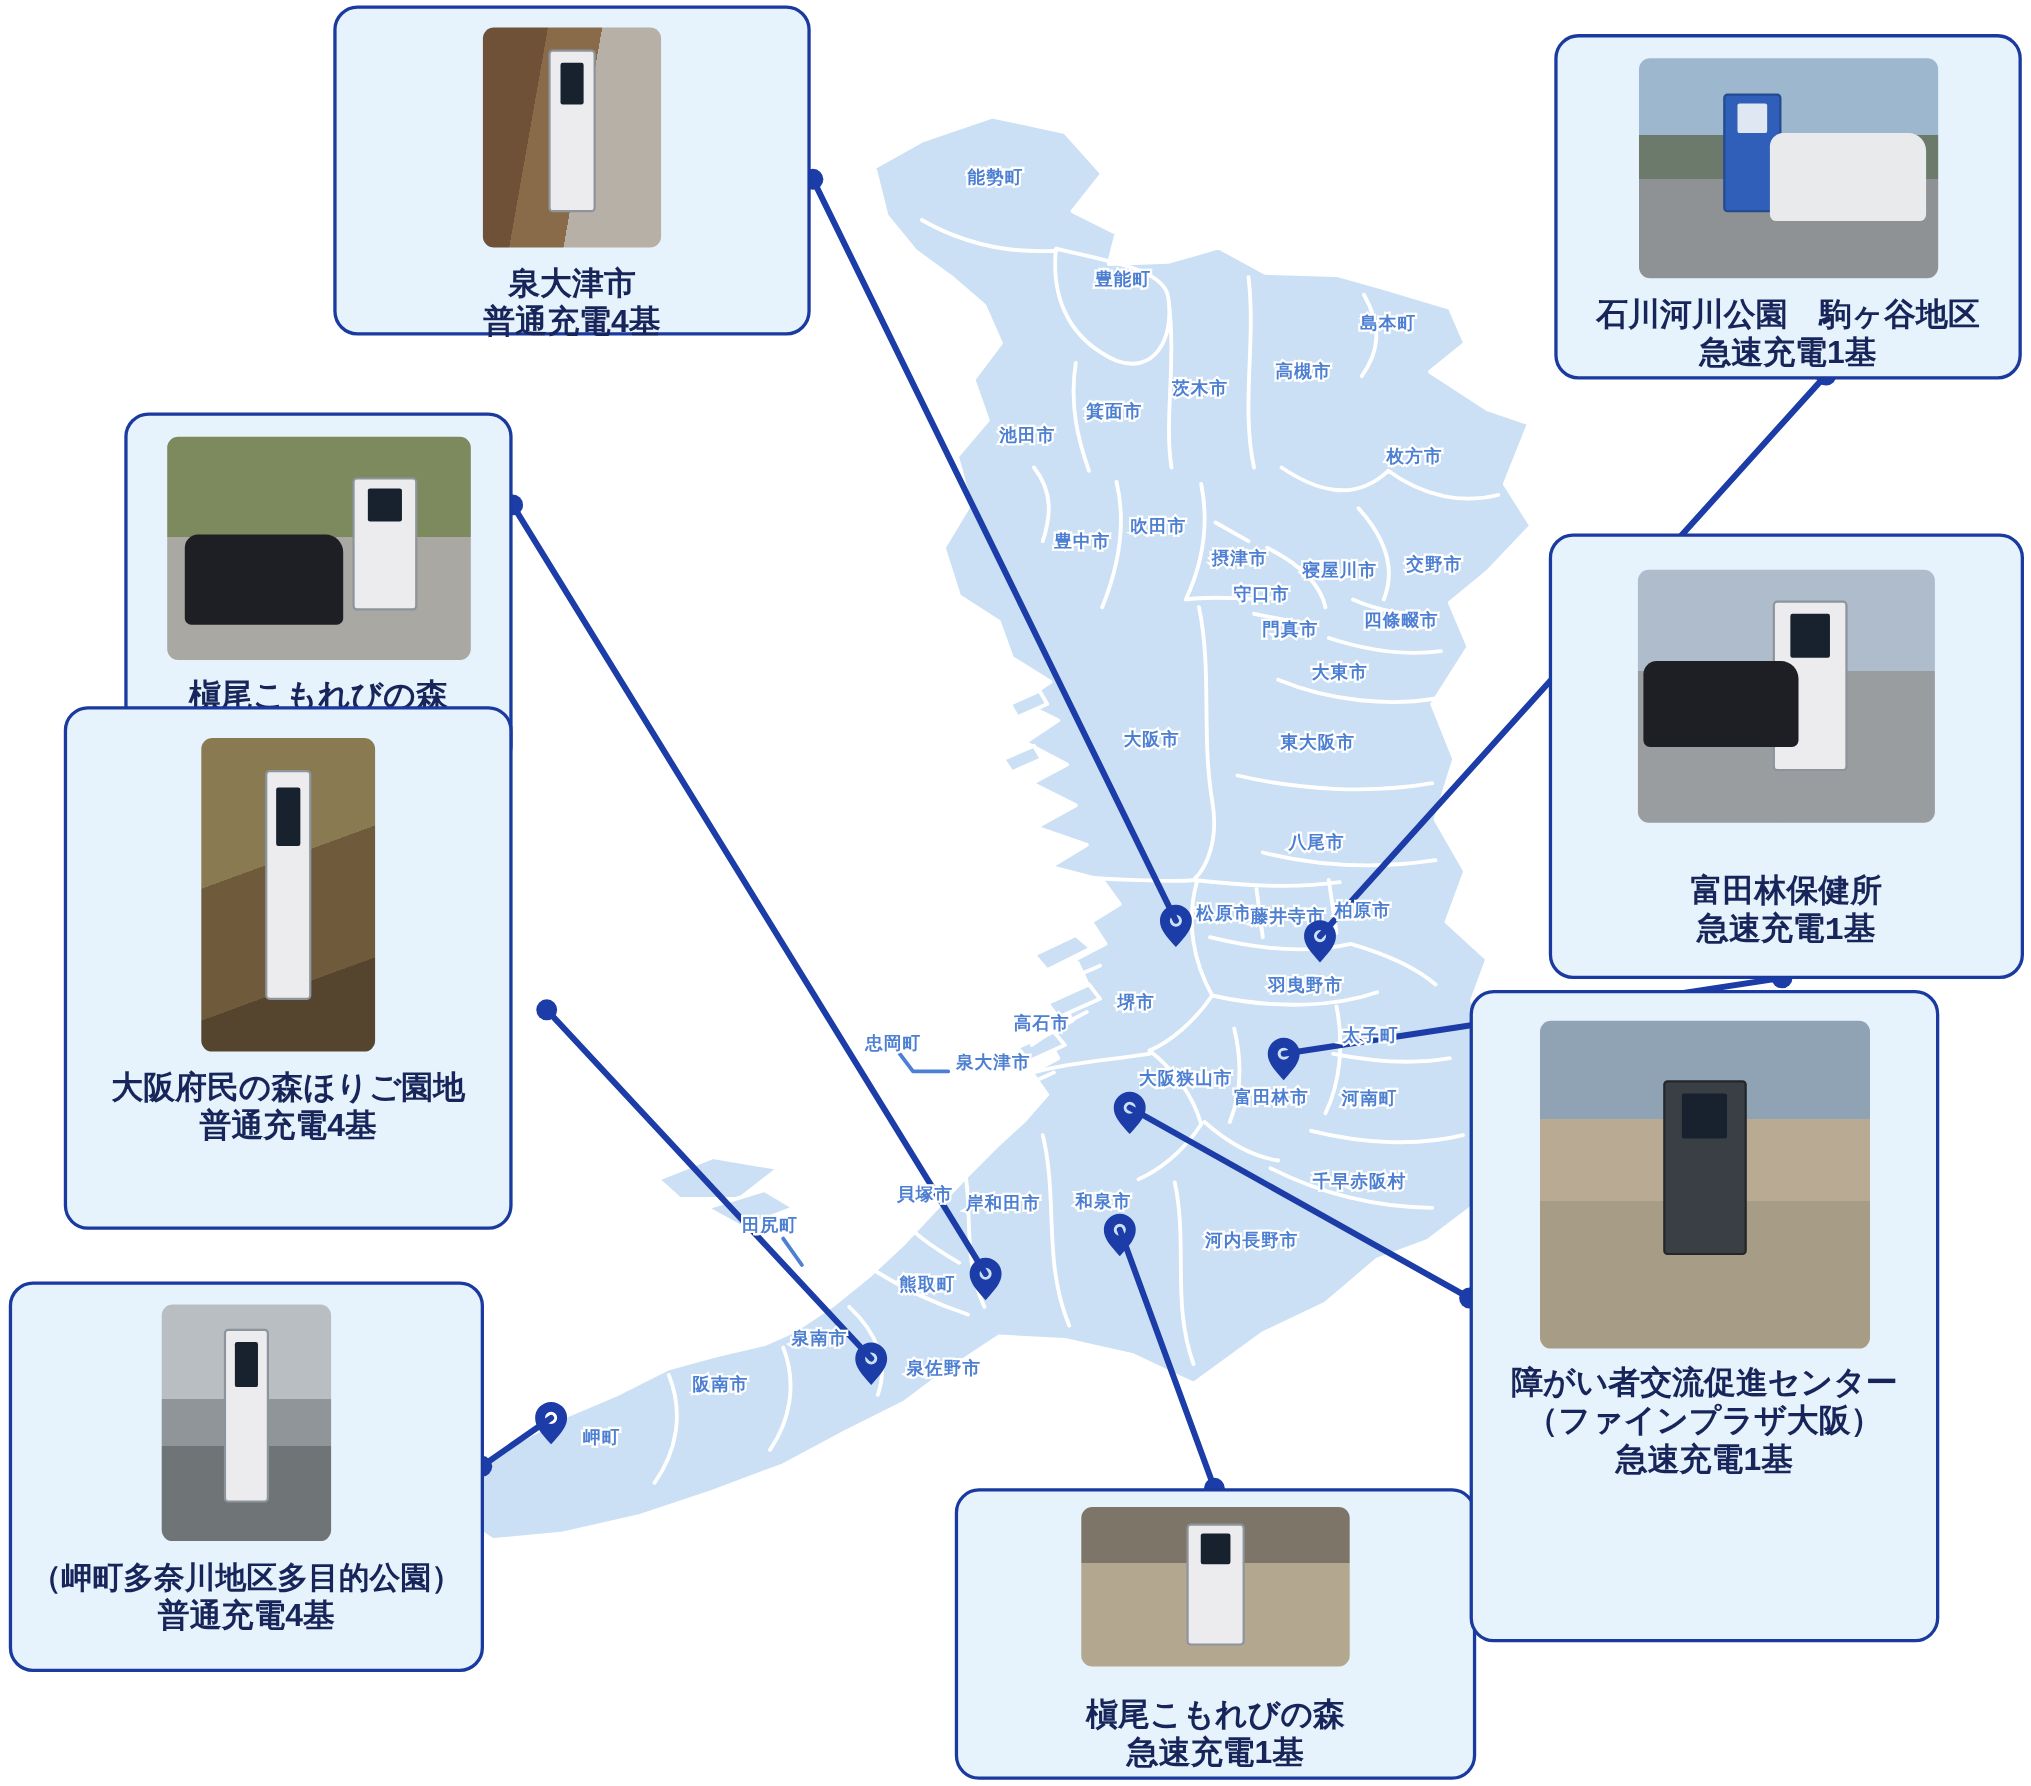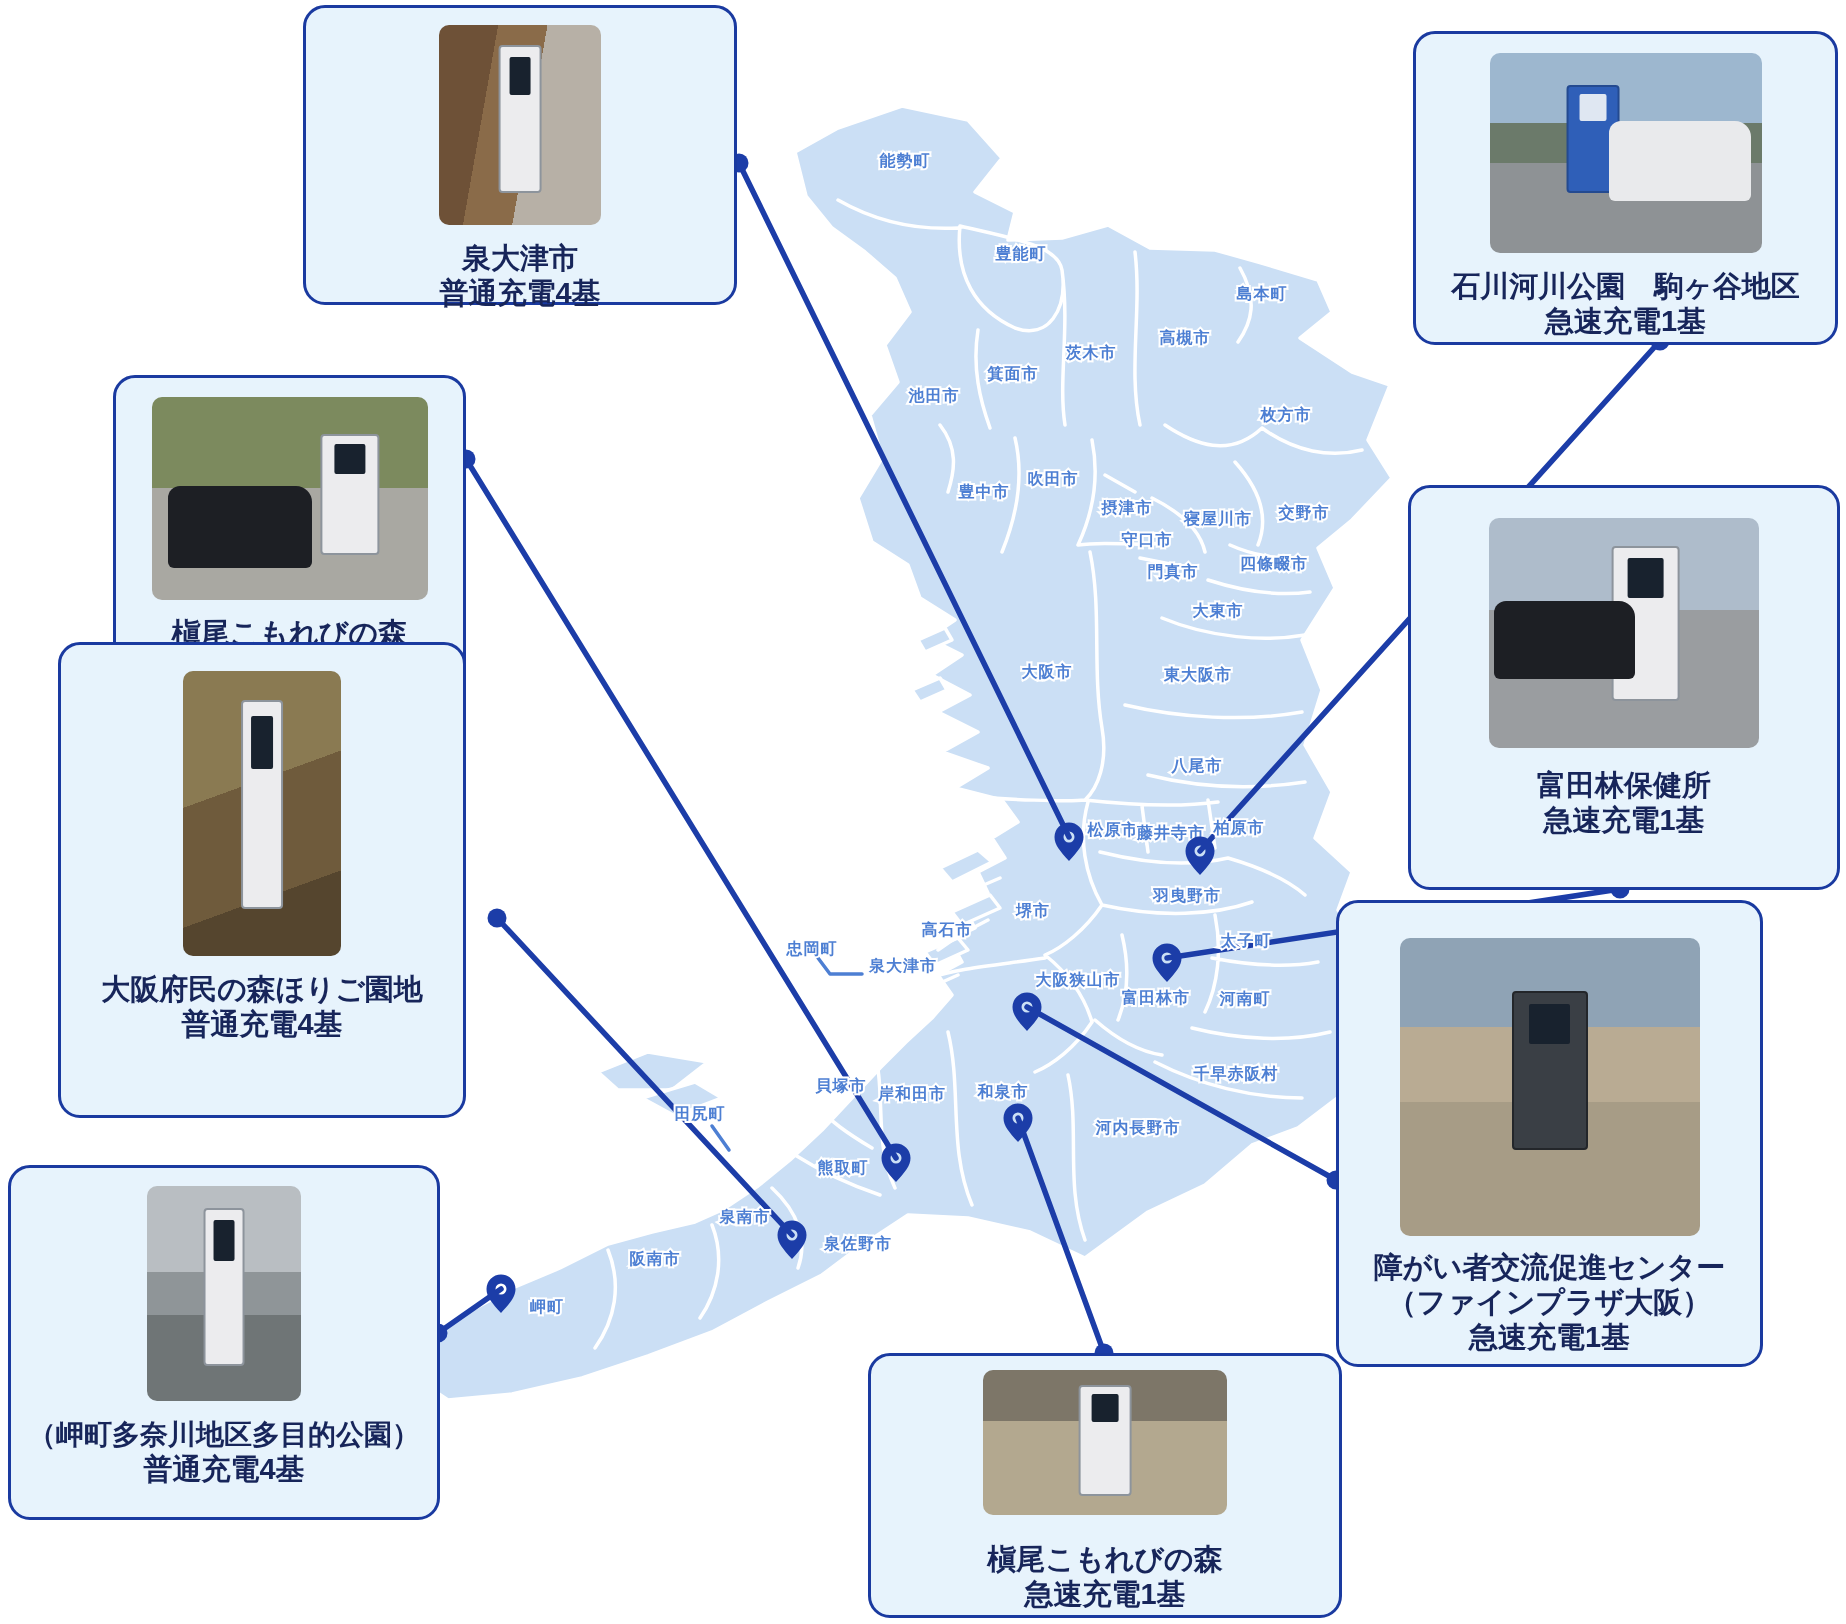--- a/index.html
+++ b/index.html
@@ -286,28 +286,28 @@
       <div class="tline">急速充電1基</div>
 
     </div>
   </div>
 
   <div class="card" style="left:1408px;top:485px;width:432px;height:405px;">
     <div class="photo p6">
         <span class="charger"></span>
         <span class="car"></span>
       </div>
-    <div class="card-text" style="margin-top:20px;">
+    <div class="card-text" style="margin-top:46px;font-family:Liberation Mono, monospace;">
       <div class="tline">富田林保健所</div>
       <div class="tline">急速充電1基</div>
 
     </div>
   </div>
 
-  <div class="card" style="left:1336px;top:900px;width:427px;height:467px;justify-content:center;">
+  <div class="card" style="left:1336px;top:900px;width:427px;height:593px;">
     <div class="photo p7">
         <span class="charger" style="background:#3a3f45;border-color:#23262a;"></span>
       </div>
     <div class="card-text" style="margin-top:14px;">
       <div class="tline">障がい者交流促進センター</div>
       <div class="tline">（ファインプラザ大阪）</div>
       <div class="tline">急速充電1基</div>
     </div>
   </div>
 

